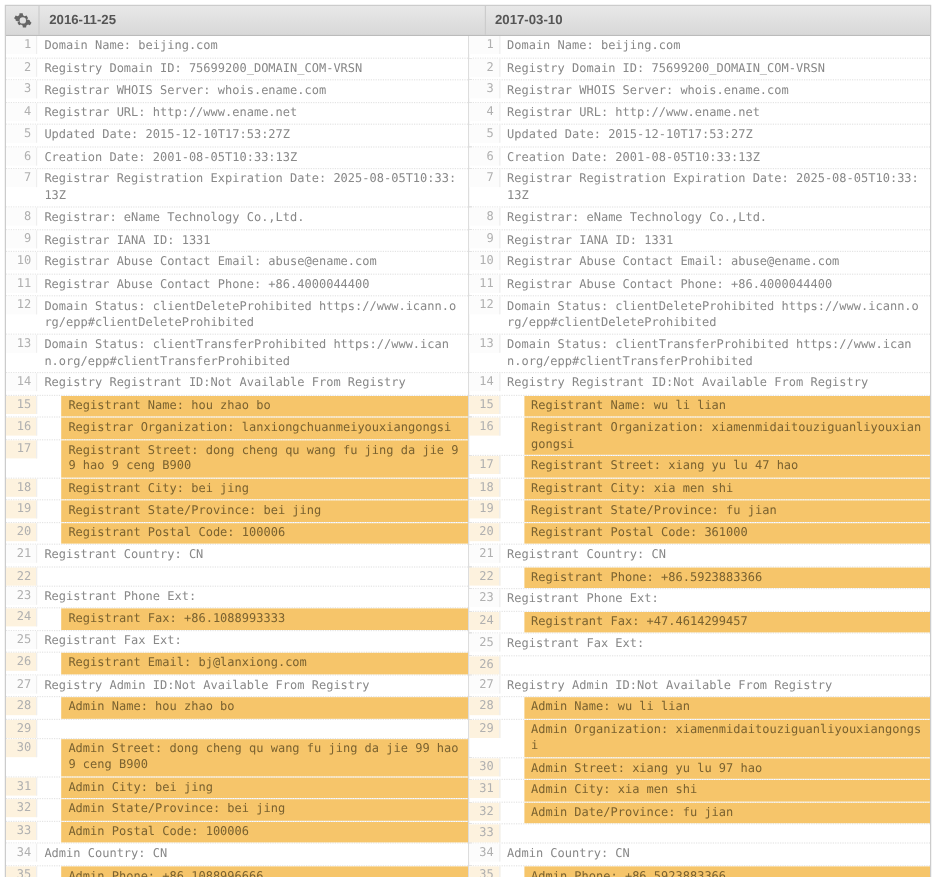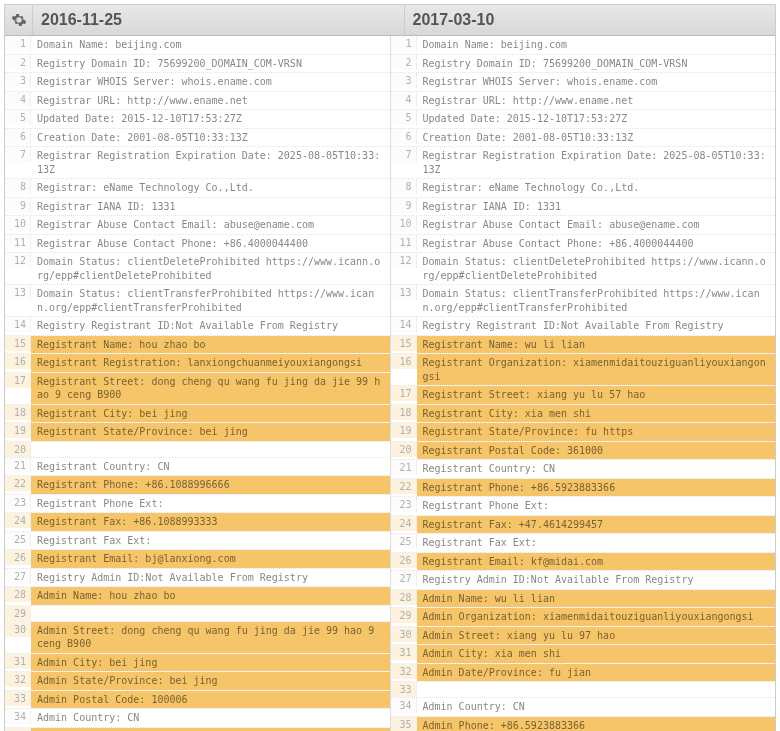--- a/index.html
+++ b/index.html
@@ -2,29 +2,29 @@
 <html><head>
 <meta charset="utf-8">
 <style>
   * { box-sizing: border-box; margin: 0; padding: 0; }
   body { font-family: Arial, Helvetica, sans-serif; background: #fff; color: #888; font-size: 10px; width: 780px; }
   .frame { border: 1px solid #ccc; margin: 4px; background: #f4f4f4; }
   .headerbar { display: flex; align-items: stretch; background: linear-gradient(#e8e8e8,#d8d8d8); border-bottom: 1px solid #bbb; }
   .gear-cell { width: 28px; display:flex; align-items:center; justify-content:center; border-right:1px solid #ccc; }
   .gear { width:16px; height:16px; }
   .headers { flex:1; display:flex; }
-  .hdr { flex:1; padding: 6px 8px; font-weight:bold; color:#555; font-size:16px; border-right:1px solid #ccc; }
+  .hdr { flex:1; padding: 6px 8px; font-weight:bold; color:#555; font-size:11px; border-right:1px solid #ccc; }
   .hdr:last-child { border-right:none; }
   .panes { display:flex; background:#fff; }
   .pane { flex:1; border-right:1px solid #ddd; }
   .pane:last-child { border-right:none; }
   .row { display:flex; align-items:flex-start; border-bottom:1px dotted #e4e4e4; }
   .ln { width:26px; text-align:right; padding:2px 4px; color:#b0b0b0; font-family: Consolas, Menlo, monospace; font-size:10px; background:#fcfcfc; border-right:1px solid #eee; flex-shrink:0; }
   .tx { flex:1; padding:2px 6px; font-family: Consolas, Menlo, monospace; font-size:10px; color:#888; word-break: break-all; line-height:1.35; min-height:12px; }
-  .hl .tx { background:#f6c56a; color:#7a6230; }
+  .hl .tx { background:#f6c56a; color:#7a6230;margin-left:20px; }
   .hl .ln { background:#fdf2de;text-align:right; }
 </style>
 </head>
 <body>
 
 <div class="frame">
   <div class="headerbar">
     <div class="gear-cell">
       <svg class="gear" viewBox="0 0 24 24">
         <path fill="#666" d="M12 8a4 4 0 1 0 0 8 4 4 0 0 0 0-8zm9 4a7 7 0 0 1-.1 1.2l2 1.6-2 3.4-2.4-1a7 7 0 0 1-2 1.2l-.4 2.6h-4l-.4-2.6a7 7 0 0 1-2-1.2l-2.4 1-2-3.4 2-1.6A7 7 0 0 1 3 12a7 7 0 0 1 .1-1.2l-2-1.6 2-3.4 2.4 1a7 7 0 0 1 2-1.2L7.9 3h4l.4 2.6a7 7 0 0 1 2 1.2l2.4-1 2 3.4-2 1.6A7 7 0 0 1 21 12z"></path>
@@ -92,44 +92,44 @@
         <div class="row">
           <div class="ln">14</div>
           <div class="tx">Registry Registrant ID:Not Available From Registry</div>
         </div>
         <div class="row hl">
           <div class="ln">15</div>
           <div class="tx">Registrant Name: hou zhao bo</div>
         </div>
         <div class="row hl">
           <div class="ln">16</div>
-          <div class="tx">Registrant Registration: lanxiongchuanmeiyouxiangongsi</div>
+          <div class="tx">Registrar Organization: lanxiongchuanmeiyouxiangongsi</div>
         </div>
         <div class="row hl">
           <div class="ln">17</div>
           <div class="tx">Registrant Street: dong cheng qu wang fu jing da jie 99 hao 9 ceng B900</div>
         </div>
         <div class="row hl">
           <div class="ln">18</div>
           <div class="tx">Registrant City: bei jing</div>
         </div>
         <div class="row hl">
           <div class="ln">19</div>
           <div class="tx">Registrant State/Province: bei jing</div>
         </div>
         <div class="row hl">
           <div class="ln">20</div>
+          <div class="tx">Registrant Postal Code: 100006</div>
         </div>
         <div class="row">
           <div class="ln">21</div>
           <div class="tx">Registrant Country: CN</div>
         </div>
         <div class="row hl">
           <div class="ln">22</div>
-          <div class="tx">Registrant Phone: +86.1088996666</div>
         </div>
         <div class="row">
           <div class="ln">23</div>
           <div class="tx">Registrant Phone Ext:</div>
         </div>
         <div class="row hl">
           <div class="ln">24</div>
           <div class="tx">Registrant Fax: +86.1088993333</div>
         </div>
         <div class="row">
@@ -236,29 +236,29 @@
         <div class="row hl">
           <div class="ln">15</div>
           <div class="tx">Registrant Name: wu li lian</div>
         </div>
         <div class="row hl">
           <div class="ln">16</div>
           <div class="tx">Registrant Organization: xiamenmidaitouziguanliyouxiangongsi</div>
         </div>
         <div class="row hl">
           <div class="ln">17</div>
-          <div class="tx">Registrant Street: xiang yu lu 57 hao</div>
+          <div class="tx">Registrant Street: xiang yu lu 47 hao</div>
         </div>
         <div class="row hl">
           <div class="ln">18</div>
           <div class="tx">Registrant City: xia men shi</div>
         </div>
         <div class="row hl">
           <div class="ln">19</div>
-          <div class="tx">Registrant State/Province: fu https</div>
+          <div class="tx">Registrant State/Province: fu jian</div>
         </div>
         <div class="row hl">
           <div class="ln">20</div>
           <div class="tx">Registrant Postal Code: 361000</div>
         </div>
         <div class="row">
           <div class="ln">21</div>
           <div class="tx">Registrant Country: CN</div>
         </div>
         <div class="row hl">
@@ -272,21 +272,20 @@
         <div class="row hl">
           <div class="ln">24</div>
           <div class="tx">Registrant Fax: +47.4614299457</div>
         </div>
         <div class="row">
           <div class="ln">25</div>
           <div class="tx">Registrant Fax Ext:</div>
         </div>
         <div class="row hl">
           <div class="ln">26</div>
-          <div class="tx">Registrant Email: kf@midai.com</div>
         </div>
         <div class="row">
           <div class="ln">27</div>
           <div class="tx">Registry Admin ID:Not Available From Registry</div>
         </div>
         <div class="row hl">
           <div class="ln">28</div>
           <div class="tx">Admin Name: wu li lian</div>
         </div>
         <div class="row hl">

